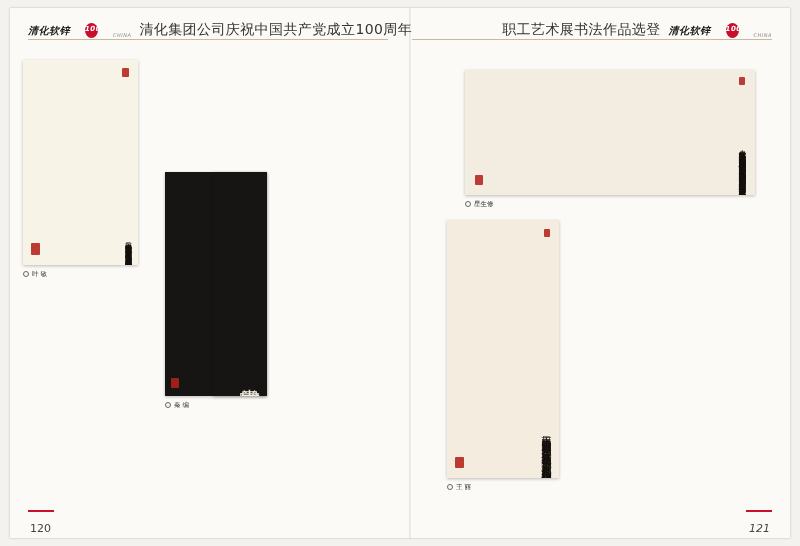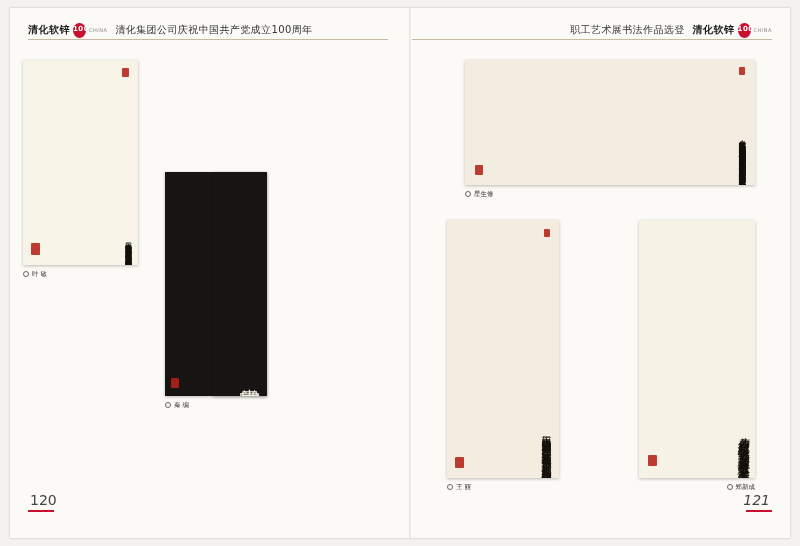--- a/index.html
+++ b/index.html
@@ -32,39 +32,40 @@
     display:flex;align-items:center;
   }
   .hdr-left{left:18px;}
   .hdr-right{right:18px;flex-direction:row-reverse;}
   .hdr-rule{
     position:absolute;top:31px;height:1px;background:#c9b9a0;
   }
   .rule-left{left:18px;width:360px;}
   .rule-right{right:18px;width:360px;}
   .logo{
-    display:flex;align-items:center;gap:3px;
+    display:flex;align-items:flex-end;gap:15px;
     font-size:9px;font-weight:bold;color:#c8102e;
     letter-spacing:.5px;
+    font-style:italic;
   }
   .logo .cn{color:#1a1a1a;font-size:10px;}
   .logo .badge{
     display:inline-block;
     background:#c8102e;color:#fff;border-radius:50%;
     width:13px;height:15px;line-height:13px;text-align:center;
     font-size:7px;
   }
   .logo .sub{font-size:5px;color:#8a8a8a;font-weight:normal;}
   .hdr-title{
     font-family:"DejaVu Sans","Liberation Sans",sans-serif;
-    font-size:10px;color:#333;margin:0 8px;letter-spacing:.4px;
+    font-size:14px;color:#333;margin:0 8px;letter-spacing:.4px;
   }
   
   .folio{
-    position:absolute;bottom:30px;font-size:14px;color:#444;
+    position:absolute;bottom:3px;font-size:11px;color:#444;
   }
   .folio-left{left:20px;}
   .folio-right{right:20px;font-style:italic;}
   .folio-rule{
     position:absolute;bottom:26px;height:2px;background:#c8102e;
   }
   .frule-left{left:18px;width:26px;}
   .frule-right{right:18px;width:26px;}
 
   
@@ -118,21 +119,21 @@
 
   #p-qinbian{left:155px;top:164px;}
   #p-qinbian .art{width:102px;height:224px;background:#171513;}
   #p-qinbian .vtext{color:#f2ece0;font-size:21px;letter-spacing:2px;padding:10px 8px;}
 
   #p-xuziliang{left:272px;top:266px;}
   #p-xuziliang .art{width:74px;height:210px;background:#f6f1e3;}
   #p-xuziliang .vtext{font-size:13px;letter-spacing:1px;}
 
   
-  #p-xingshengxiu{left:455px;top:52px;}
+  #p-xingshengxiu{left:455px;top:62px;}
   #p-xingshengxiu .art{width:290px;height:125px;background:#f3ece0;}
   #p-xingshengxiu .vtext{font-size:7.4px;letter-spacing:.4px;padding:7px 9px;}
 
   #p-wangli{left:437px;top:212px;}
   #p-wangli .art{width:112px;height:258px;background:#f4eddf;}
   #p-wangli .vtext{font-size:10px;letter-spacing:1px;}
 
   #p-zhengxincheng{left:629px;top:212px;}
   #p-zhengxincheng .art{width:116px;height:258px;background:#f7f2e6;}
   #p-zhengxincheng .vtext{font-size:11px;letter-spacing:1px;}
@@ -200,27 +201,20 @@
 
     <div class="plate" id="p-wangli">
       <div class="art">
         <div class="vtext">風雨送春歸飛雪迎春到已是懸崖百丈冰猶有花枝俏俏也不爭春只把春來報待到山花爛漫時她在叢中笑</div>
         <div class="seal" style="left:8px;bottom:10px;width:9px;height:11px;"></div>
         <div class="seal" style="right:9px;top:9px;width:6px;height:8px;"></div>
       </div>
       <div class="cap"><span class="dot"></span><span>王 丽</span></div>
     </div>
 
-    <div class="plate" id="p-zhengxincheng">
-      <div class="art">
-        <div class="vtext cursive">为夢依依兒赵川机因三十二手勇召持挽把苍如我黑多希日同拔妙了夢多矣凯芳手圣况之此萬待三文钩</div>
-        <div class="seal" style="left:9px;bottom:12px;width:9px;height:11px;"></div>
-      </div>
-      <div class="cap cap-right"><span class="dot"></span><span>郑新成</span></div>
-    </div>
 
     <div class="folio-rule frule-left"></div>
     <div class="folio folio-left">120</div>
     <div class="folio-rule frule-right"></div>
     <div class="folio folio-right">121</div>
 
   </div>
 </div>
 
 </body></html>

